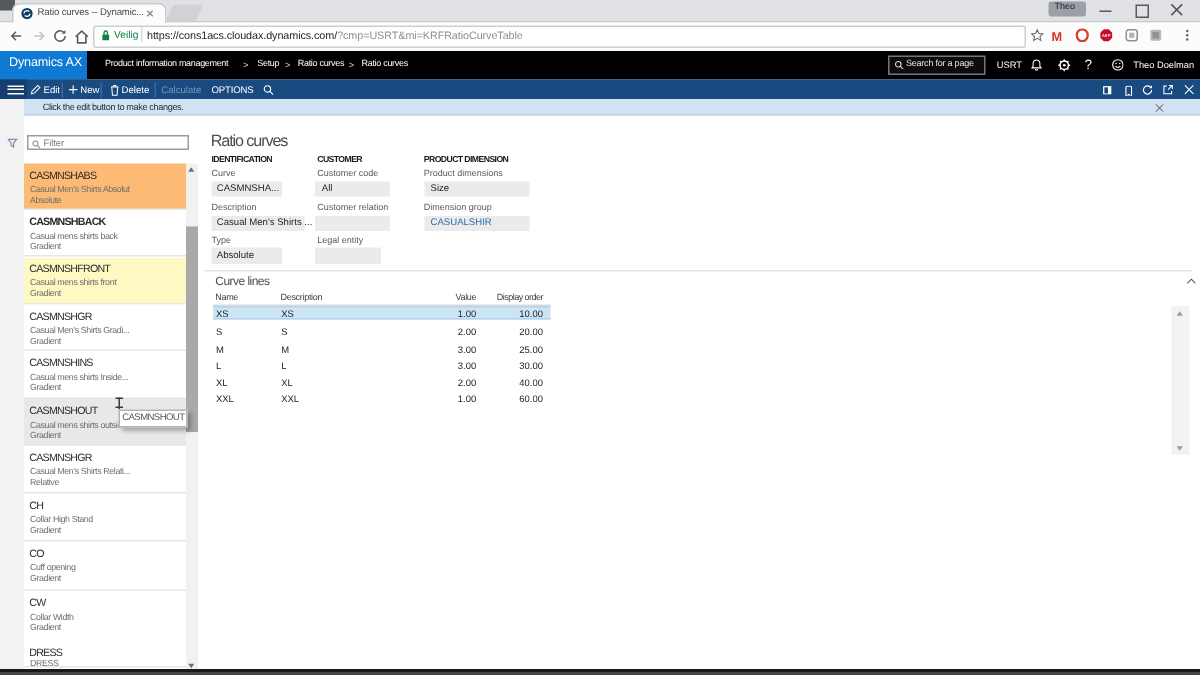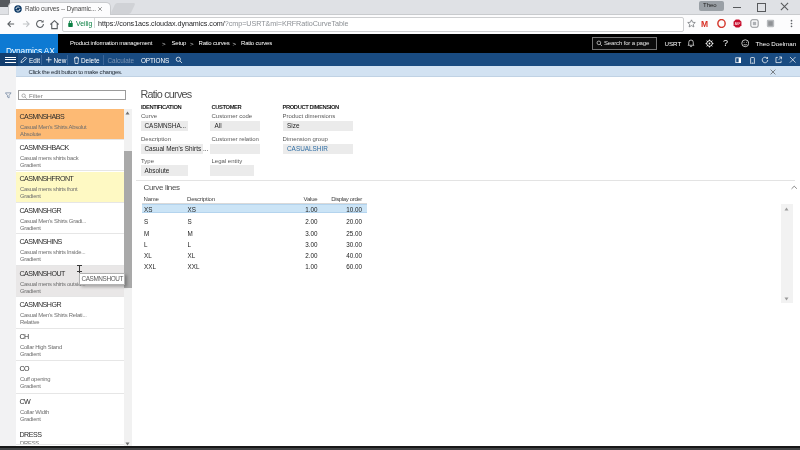--- a/index.html
+++ b/index.html
@@ -78,21 +78,21 @@
     <rect x="4" y="4" width="8" height="8" fill="#909396"></rect>
   </svg>
 <svg class="a" style="left:787px;top:18.5px;" width="9" height="9" viewBox="0 0 16 16">
     <circle cx="8" cy="3" r="1.5" fill="#5f6368"></circle>
     <circle cx="8" cy="8" r="1.5" fill="#5f6368"></circle>
     <circle cx="8" cy="13" r="1.5" fill="#5f6368"></circle>
   </svg>
 
 <div class="a" style="left:0;top:33.5px;width:800px;height:19px;background:#000;"></div>
 <div class="a" style="left:0;top:33.5px;width:57.5px;height:19px;background:#0e7ad3;"></div>
-<div class="a tt" style="left:6px;top:46px;font-size:8.4px;color:#fff;letter-spacing:-0.1px;">Dynamics AX</div>
+<div class="a tt" style="left:6px;top:36px;font-size:8.4px;color:#fff;letter-spacing:-0.1px;">Dynamics AX</div>
 <div class="a tt" style="left:70px;top:39.5px;font-size:6px;color:#fff;letter-spacing:-0.22px;">Product information management</div>
 <div class="a tt" style="left:162px;top:39.5px;font-size:6.2px;color:#cfcfcf;">&gt;</div>
 <div class="a tt" style="left:171.5px;top:39.5px;font-size:6px;color:#fff;letter-spacing:-0.2px;">Setup</div>
 <div class="a tt" style="left:190px;top:39.5px;font-size:6.2px;color:#cfcfcf;">&gt;</div>
 <div class="a tt" style="left:198.5px;top:39.5px;font-size:6px;color:#fff;letter-spacing:-0.2px;">Ratio curves</div>
 <div class="a tt" style="left:232.5px;top:39.5px;font-size:6.2px;color:#cfcfcf;">&gt;</div>
 <div class="a tt" style="left:241px;top:39.5px;font-size:6px;color:#fff;letter-spacing:-0.2px;">Ratio curves</div>
 
 <div class="a" style="left:592px;top:37px;width:63px;height:10.5px;background:#0c0c0c;border:1px solid #767676;"></div>
 <svg class="a" style="left:596px;top:39.5px;" width="6.5" height="6.5" viewBox="0 0 16 16">
@@ -184,21 +184,21 @@
   </svg>
 <div class="a tt" style="left:29px;top:92px;font-size:6.2px;color:#7a7a7a;">Filter</div>
 
 <div id="list">
     <div class="a" style="left:16px;top:109px;width:107.5px;height:31px;background:#fdba74;border-bottom:1px solid #e6e6e6;box-sizing:border-box;overflow:hidden;">
       <div class="tt" style="position:absolute;left:3.5px;top:3.6px;font-size:7.1px;color:#2b2b2b;letter-spacing:-0.5px;">CASMNSHABS</div>
       <div class="tt" style="position:absolute;left:4px;top:14.8px;font-size:5.9px;color:#6e6e6e;letter-spacing:-0.25px;">Casual Men's Shirts Absolut</div>
       <div class="tt" style="position:absolute;left:4px;top:21.8px;font-size:5.9px;color:#6e6e6e;letter-spacing:-0.25px;">Absolute</div>
     </div>
     <div class="a" style="left:16px;top:140.5px;width:107.5px;height:30.5px;background:#fff;border-bottom:1px solid #e6e6e6;box-sizing:border-box;overflow:hidden;">
-      <div class="tt" style="position:absolute;left:3.5px;top:3.6px;font-size:7.1px;color:#2b2b2b;letter-spacing:-0.5px;">CASMNSHBACK</div>
+      <div class="tt" style="position:absolute;left:3.5px;top:3.6px;font-size:7.1px;color:#2b2b2b;letter-spacing:-0.5px;font-weight:bold;">CASMNSHBACK</div>
       <div class="tt" style="position:absolute;left:4px;top:14.8px;font-size:5.9px;color:#6e6e6e;letter-spacing:-0.25px;">Casual mens shirts back</div>
       <div class="tt" style="position:absolute;left:4px;top:21.8px;font-size:5.9px;color:#6e6e6e;letter-spacing:-0.25px;">Gradient</div>
     </div>
     <div class="a" style="left:16px;top:171.5px;width:107.5px;height:31px;background:#fef9c3;border-bottom:1px solid #e6e6e6;box-sizing:border-box;overflow:hidden;">
       <div class="tt" style="position:absolute;left:3.5px;top:3.6px;font-size:7.1px;color:#2b2b2b;letter-spacing:-0.5px;">CASMNSHFRONT</div>
       <div class="tt" style="position:absolute;left:4px;top:14.8px;font-size:5.9px;color:#6e6e6e;letter-spacing:-0.25px;">Casual mens shirts front</div>
       <div class="tt" style="position:absolute;left:4px;top:21.8px;font-size:5.9px;color:#6e6e6e;letter-spacing:-0.25px;">Gradient</div>
     </div>
     <div class="a" style="left:16px;top:203px;width:107.5px;height:31px;background:#fff;border-bottom:1px solid #e6e6e6;box-sizing:border-box;overflow:hidden;">
       <div class="tt" style="position:absolute;left:3.5px;top:3.6px;font-size:7.1px;color:#2b2b2b;letter-spacing:-0.5px;">CASMNSHGR</div>

